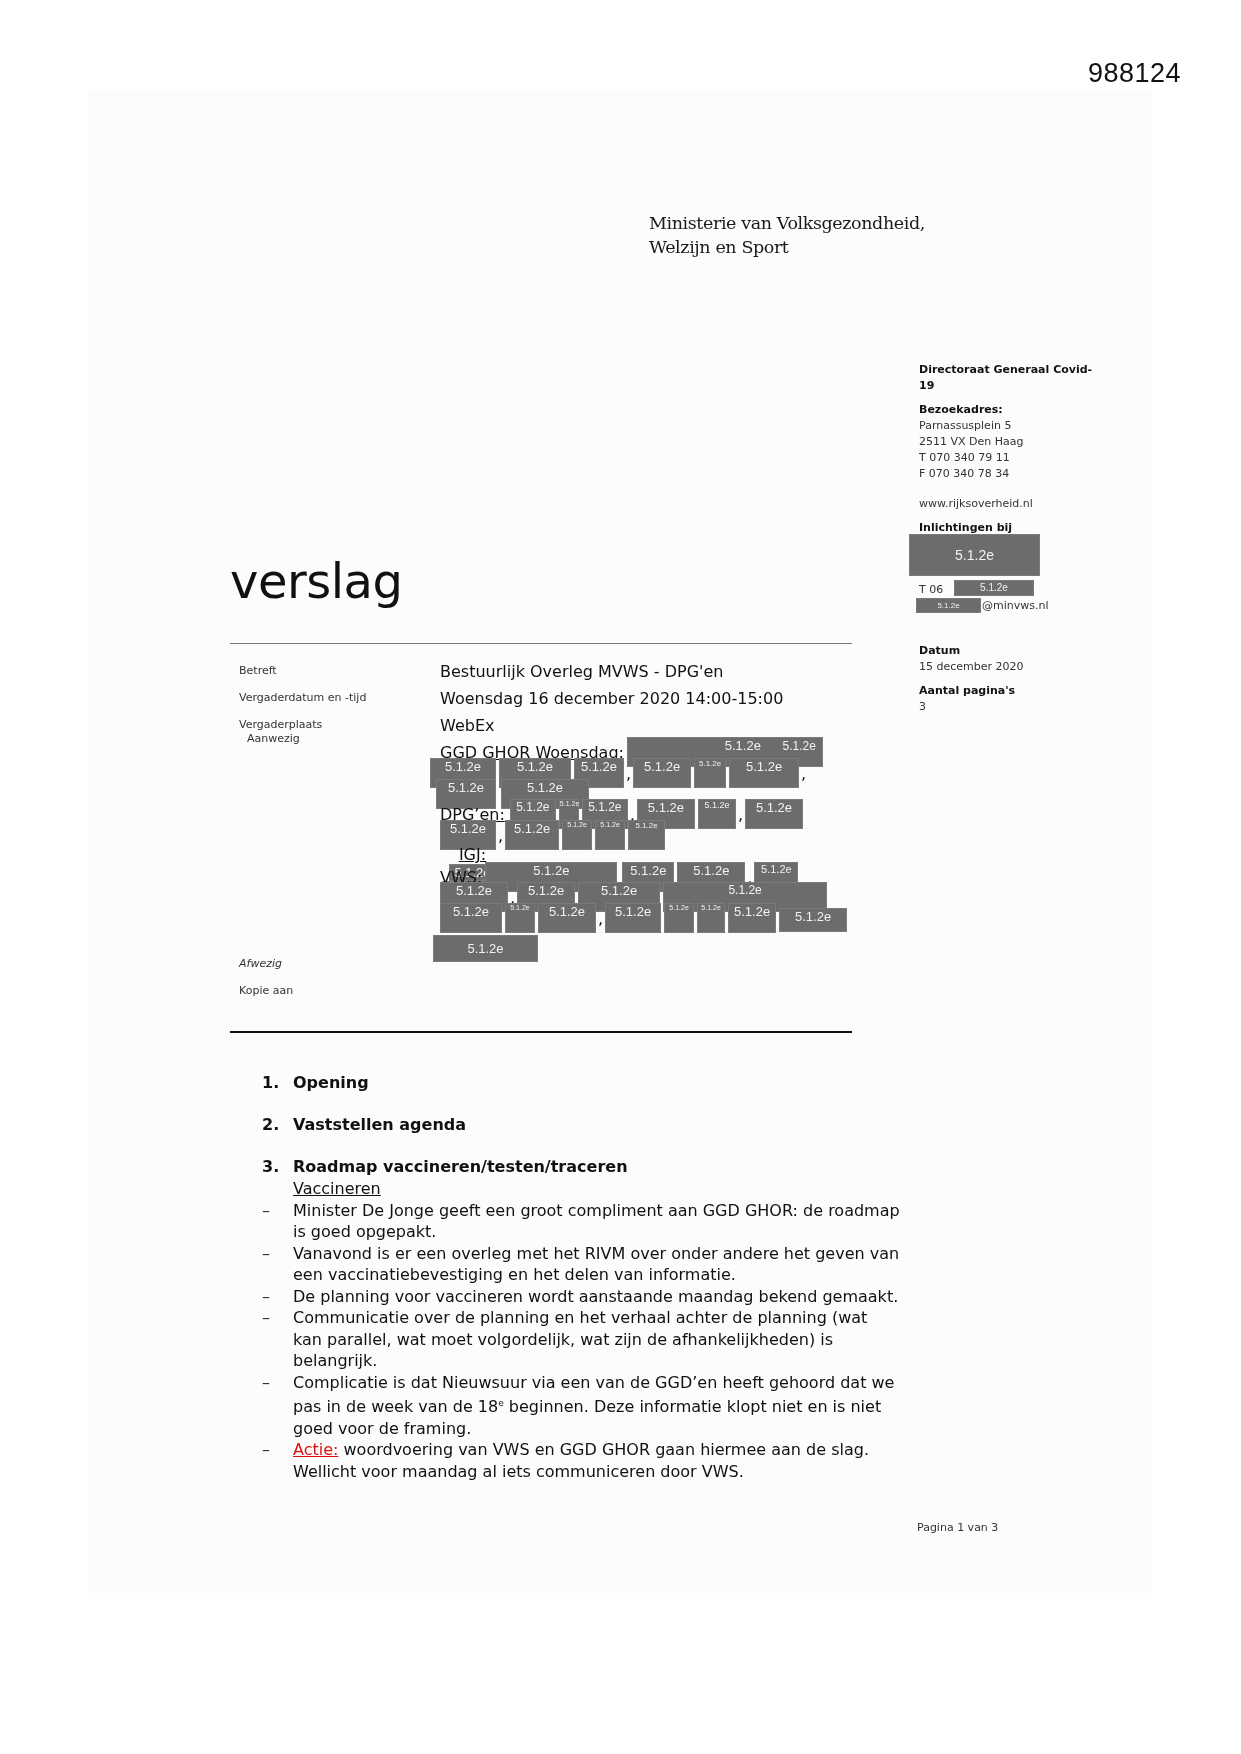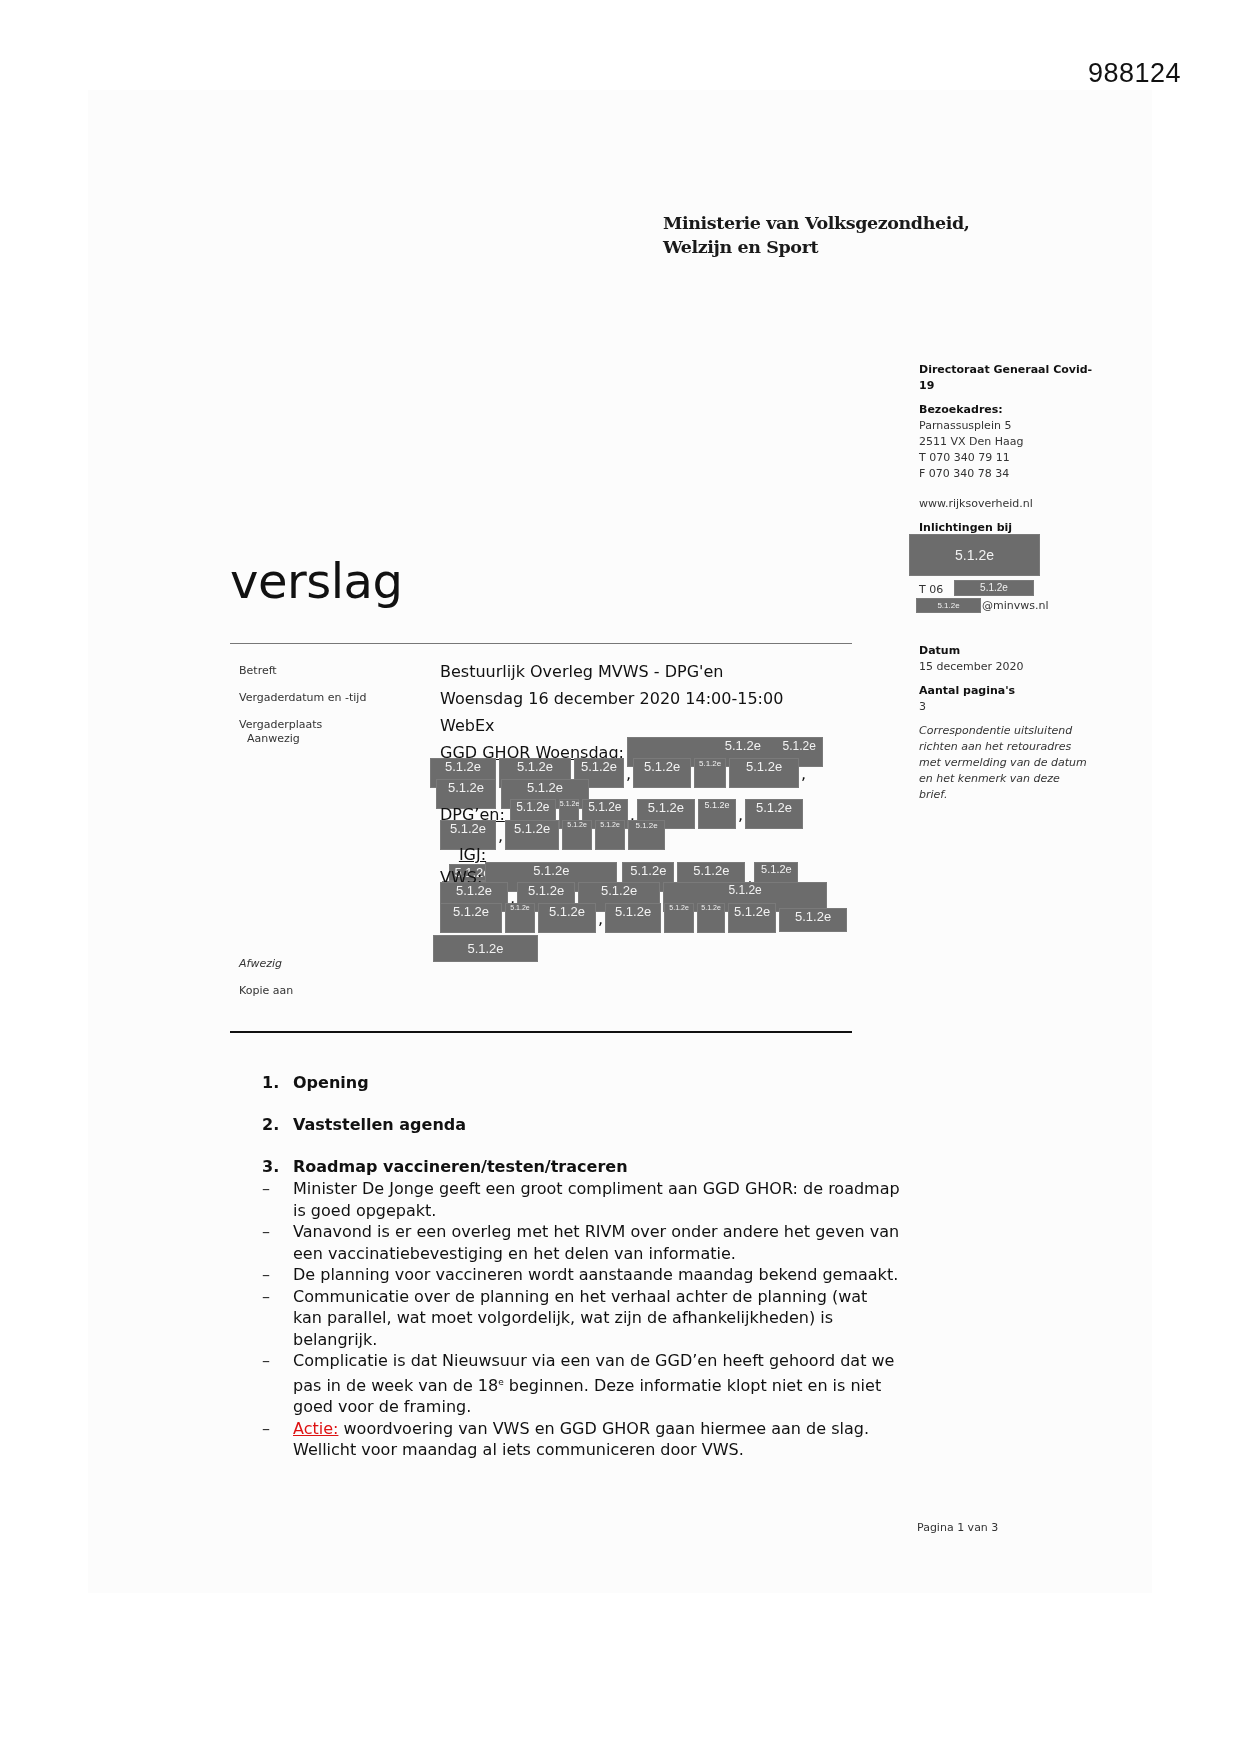--- a/index.html
+++ b/index.html
@@ -11,23 +11,23 @@
   .page-bg {
     position: absolute; left: 88px; top: 90px; width: 1064px; height: 1503px;
     background: #fcfcfc;
   }
   .doc-id {
     position: absolute; left: 1088px; top: 58px;
     font-family: "Liberation Sans", sans-serif; font-size: 27px; color: #111;
     letter-spacing: 0.5px;
   }
   .ministry {
-    position: absolute; left: 663px; top: 211px;
+    position: absolute; left: 649px; top: 211px;
     font-family: "DejaVu Serif", serif; font-size: 17.5px; line-height: 24px;
-    color: #1a1a1a; letter-spacing: -0.4px; font-weight: bold;
+    color: #1a1a1a; letter-spacing: -0.4px;
   }
   .sidebar {
     position: absolute; left: 919px; top: 362px; width: 210px;
     font-size: 11px; line-height: 16px; color: #333;
   }
   .sidebar .bold { font-weight: bold; color: #111; }
   .sidebar .gap { height: 8px; }
   .sidebar .gap-lg { height: 14px; }
   .sidebar .italic { font-style: italic; }
   .redact {
@@ -105,27 +105,20 @@
 <div class="redact abs" style="left:916px;top:598px;width:65px;height:15px;line-height:13px;font-size:8px;">5.1.2e</div>
 <div class="abs" style="left:982px;top:599px;font-size:11px;color:#333;">@minvws.nl</div>
 
 <div class="sidebar" style="top:643px;">
   <div class="bold">Datum</div>
   <div>15 december 2020</div>
   <div class="gap"></div>
   <div class="bold">Aantal pagina's</div>
   <div>3</div>
   <div class="gap"></div>
-  <div class="italic">
-    <div>Correspondentie uitsluitend</div>
-    <div>richten aan het retouradres</div>
-    <div>met vermelding van de datum</div>
-    <div>en het kenmerk van deze</div>
-    <div>brief.</div>
-  </div>
 </div>
 
 <div class="title">verslag</div>
 <div class="rule-top"></div>
 
 <div class="meta-label" style="top:664px;">Betreft</div>
 <div class="meta-label" style="top:691px;">Vergaderdatum en -tijd</div>
 <div class="meta-label" style="top:718px;">Vergaderplaats</div>
 <div class="meta-label" style="top:732px;margin-left:8px;">Aanwezig</div>
 <div class="meta-label" style="top:957px;font-style:italic;">Afwezig</div>
@@ -211,20 +204,21 @@
   <span class="num">1.</span><span>Opening</span>
 </div>
 <div class="agenda" style="top:1115px;">
   <span class="num">2.</span><span>Vaststellen agenda</span>
 </div>
 <div class="agenda" style="top:1157px;">
   <span class="num">3.</span><span>Roadmap vaccineren/testen/traceren</span>
 </div>
 
 <div class="body-text" style="top:1178px;">
+  <div style="padding-left:31px;"><span class="ul">Vaccineren</span></div>
   <div class="bullet">
       <span class="dash">–</span>
       <span class="txt">Minister De Jonge geeft een groot compliment aan GGD GHOR: de roadmap is goed opgepakt.</span>
     </div>
   <div class="bullet">
       <span class="dash">–</span>
       <span class="txt">Vanavond is er een overleg met het RIVM over onder andere het geven van een vaccinatiebevestiging en het delen van informatie.</span>
     </div>
   <div class="bullet">
       <span class="dash">–</span>

